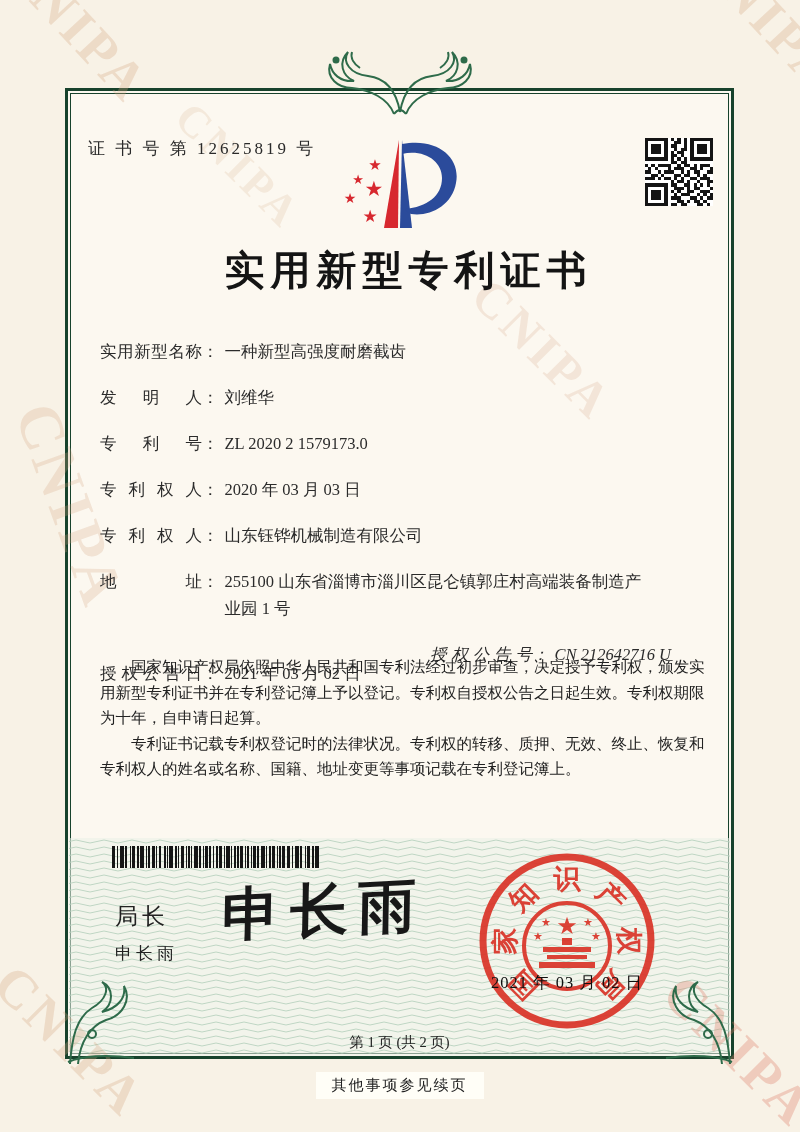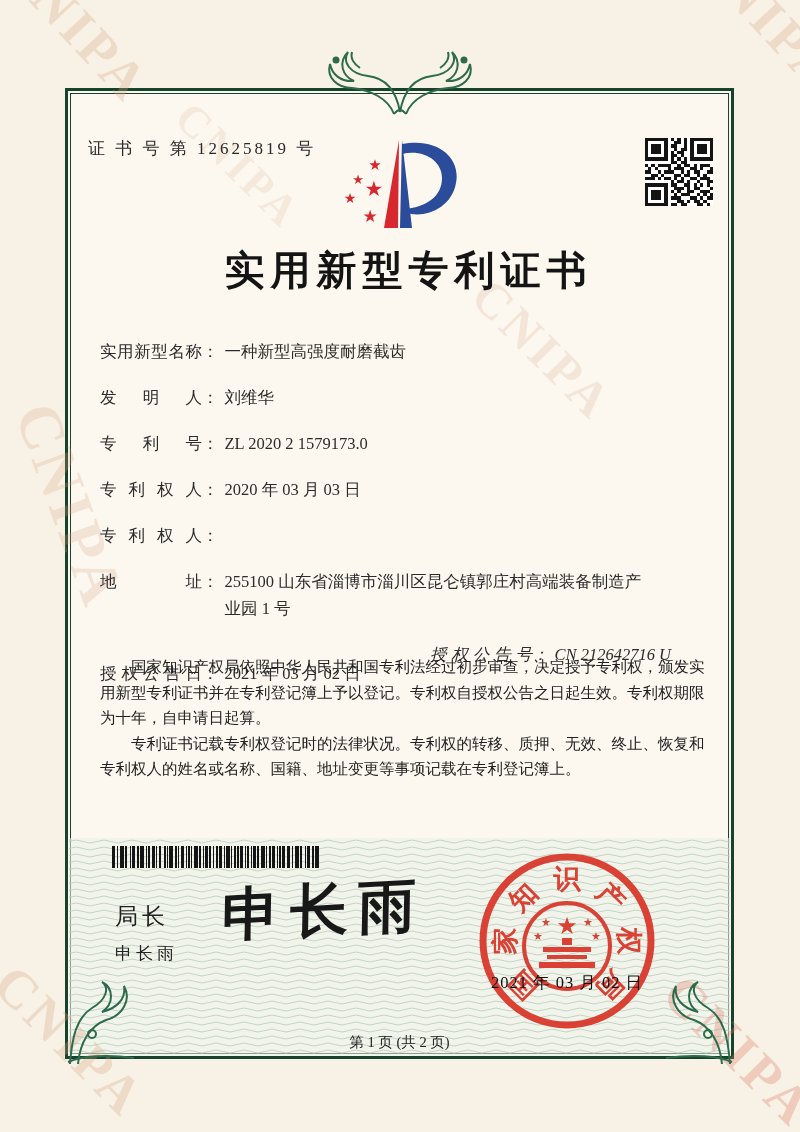--- a/index.html
+++ b/index.html
@@ -585,20 +585,21 @@
         <span class="fvalue">ZL 2020 2 1579173.0</span>
       </div>
       <div class="frow">
         <span class="flabel">专利权人</span>
           <span class="fcolon">：</span>
         <span class="fvalue">2020 年 03 月 03 日</span>
       </div>
       <div class="frow">
         <span class="flabel">专利权人</span>
           <span class="fcolon">：</span>
+        <span class="fvalue">山东钰铧机械制造有限公司</span>
       </div>
       <div class="frow">
         <span class="flabel">地址</span>
           <span class="fcolon">：</span>
         <span class="fvalue">255100 山东省淄博市淄川区昆仑镇郭庄村高端装备制造产业园 1 号</span>
       </div>
       <div class="frow split">
         <span class="grp1">
           <span class="flabel">授权公告日</span>
             <span class="fcolon">：</span>
@@ -659,15 +660,16 @@
         <text x="120" y="90" font-size="11" fill="#d93226" text-anchor="middle">★</text>
         <rect x="86" y="88" width="10" height="7" fill="#d93226"></rect>
         <rect x="67" y="97" width="48" height="5" fill="#d93226"></rect>
         <rect x="71" y="105" width="40" height="4" fill="#d93226"></rect>
         <rect x="63" y="112" width="56" height="6" fill="#d93226"></rect>
       </g>
     </svg>
     <div class="seal-date">2021 年 03 月 02 日</div>
 
     <div class="page-info">第 1 页 (共 2 页)</div>
+    <div class="cont-note"><span>其他事项参见续页</span></div>
 
   </div>
 </div>
 
 </body></html>

